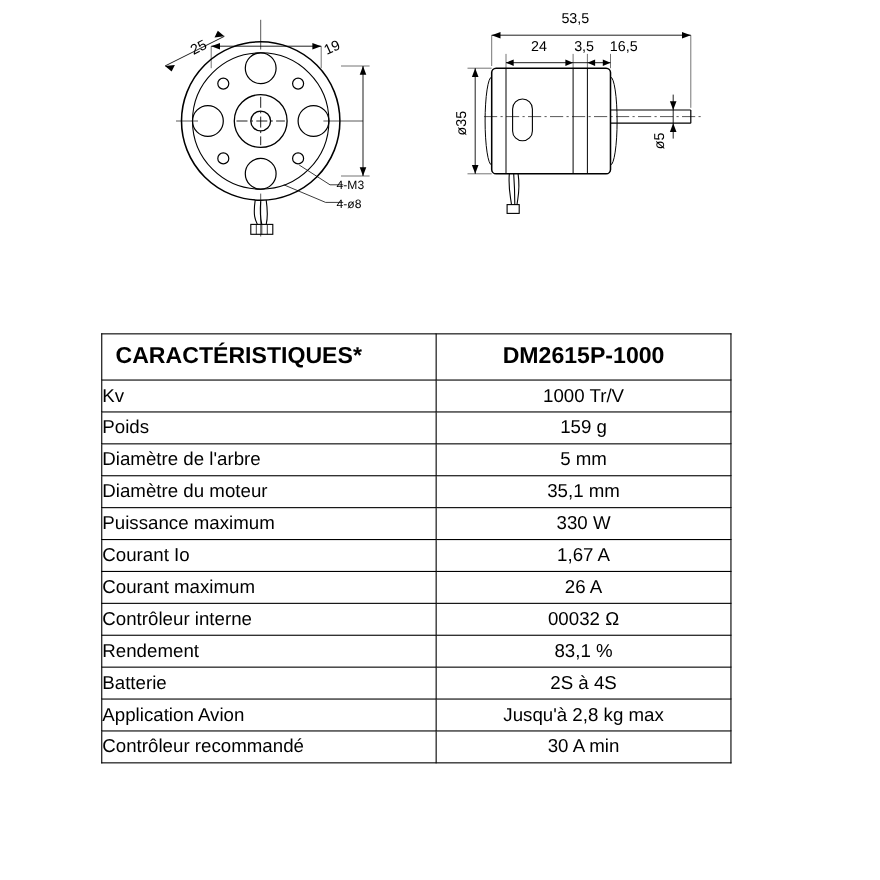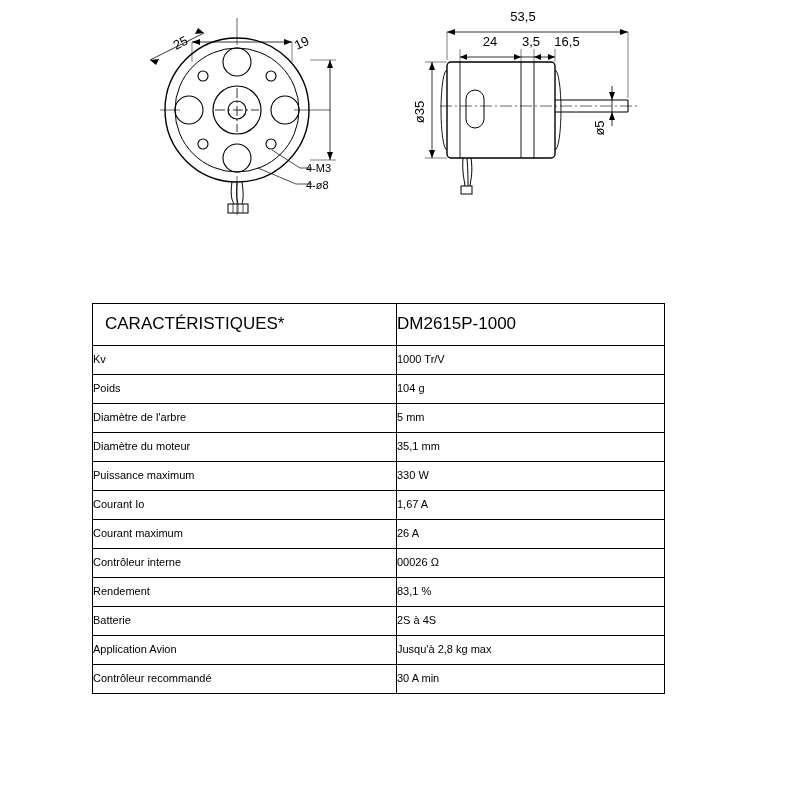--- a/index.html
+++ b/index.html
@@ -36,36 +36,37 @@
     width: 573px;
   }
   table.spec {
     border-collapse: collapse;
     width: 100%;
     table-layout: fixed;
   }
   table.spec td {
     border: 1px solid #000;
     padding: 1px 0 2px 0;
-    font-size: 11px;
+    font-size: 17px;
     line-height: 1.28;
     height: 25px;
     vertical-align: middle;
   }
   table.spec tr.header td {
-    font-size: 17px;
-    font-weight: normal;
+    font-size: 21px;
+    font-weight: bold;
     height: 38px;
   }
   td.label {
     width: 291px;
     padding-left: 10px;
     text-align: left;
   }
   td.value {
+    text-align: center;
     margin-left: 15px;
   }
   tr.header td.label {
     padding-left: 12px;
   }
   tr.header td.value {
     letter-spacing: 0px;
   }
   .dim-text {
     font-family: "Liberation Sans", sans-serif;
@@ -208,21 +209,21 @@
       <tr class="header">
         <td class="label">CARACTÉRISTIQUES*</td>
         <td class="value">DM2615P-1000</td>
       </tr>
     <tr>
           <td class="label">Kv</td>
           <td class="value">1000 Tr/V</td>
         </tr>
         <tr>
           <td class="label">Poids</td>
-          <td class="value">104 g</td>
+          <td class="value">159 g</td>
         </tr>
         <tr>
           <td class="label">Diamètre de l'arbre</td>
           <td class="value">5 mm</td>
         </tr>
         <tr>
           <td class="label">Diamètre du moteur</td>
           <td class="value">35,1 mm</td>
         </tr>
         <tr>
@@ -232,21 +233,21 @@
         <tr>
           <td class="label">Courant Io</td>
           <td class="value">1,67 A</td>
         </tr>
         <tr>
           <td class="label">Courant maximum</td>
           <td class="value">26 A</td>
         </tr>
         <tr>
           <td class="label">Contrôleur interne</td>
-          <td class="value">00026 Ω</td>
+          <td class="value">00032 Ω</td>
         </tr>
         <tr>
           <td class="label">Rendement</td>
           <td class="value">83,1 %</td>
         </tr>
         <tr>
           <td class="label">Batterie</td>
           <td class="value">2S à 4S</td>
         </tr>
         <tr>

